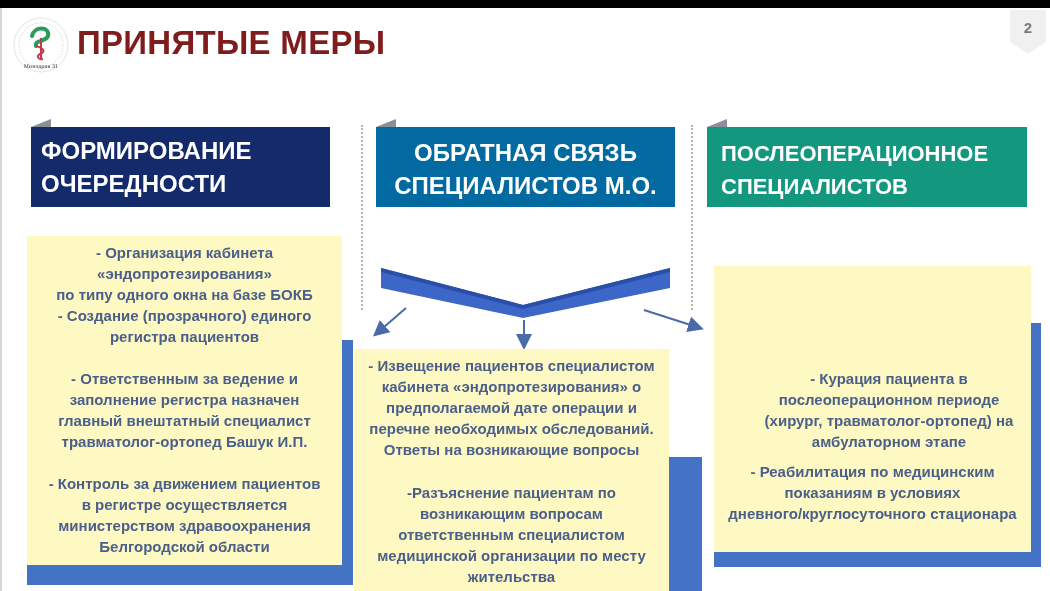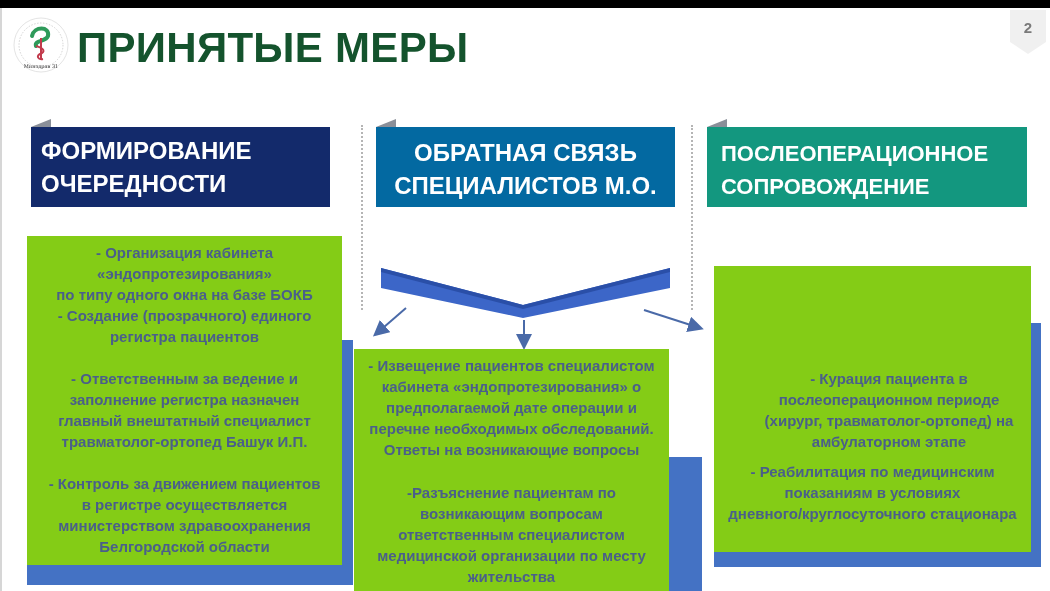--- a/index.html
+++ b/index.html
@@ -3,38 +3,38 @@
 <meta charset="utf-8">
 <style>
   * { box-sizing: border-box; margin: 0; padding: 0; }
   html, body { width: 1050px; height: 591px; overflow: hidden; background: #ffffff; }
   body { position: relative; font-family: "Liberation Sans", "DejaVu Sans", sans-serif; }
 
   .topbar { position: absolute; left: 0; top: 0; width: 1050px; height: 8px; background: #000; }
   .leftedge { position: absolute; left: 0; top: 8px; width: 2px; height: 583px; background: #d6d6d6; }
 
   .logo { position: absolute; left: 12px; top: 16px; width: 58px; height: 58px; }
-  .page-title { position: absolute; left: 77px; top: 24px; font-size: 42px; font-weight: 900;
-    color: #14532d; letter-spacing: 0.3px; font-family: "Liberation Sans", sans-serif; }
+  .page-title { position: absolute; left: 77px; top: 24px; font-size: 33px; font-weight: 900;
+    color: #7f1d1d; letter-spacing: 0.3px; font-family: "Liberation Sans", sans-serif; }
 
   .page-num { position: absolute; left: 1010px; top: 10px; width: 36px; height: 42px; }
   .page-num svg { position: absolute; left: 0; top: 0; }
   .page-num span { position: absolute; left: 0; top: 9px; width: 36px; text-align: center;
     font-size: 15px; font-weight: bold; color: #7a7a7a; }
 
   .divider { position: absolute; top: 125px; height: 185px; width: 0; border-left: 2px dotted #b5b5b5; }
 
   .header { position: absolute; color: #fff; font-weight: 900; font-size: 24px; line-height: 33px;
     font-family: "Liberation Sans", sans-serif; }
   .header .fold { position: absolute; top: -8px; left: 0; width: 0; height: 0;
     border-bottom: 8px solid #8a8f99; border-left: 20px solid transparent; }
   .header .txt { position: absolute; }
 
   .card-shadow { position: absolute; background: #4472c4; }
-  .card { position: absolute; background: #84cc16; color: #4a5f8a; font-weight: bold;
+  .card { position: absolute; background: #fef9c3; color: #4a5f8a; font-weight: bold;
     font-size: 15px; line-height: 21px; text-align: center; }
   .item { position: absolute; left: 0; right: 0; text-align: center; white-space: pre-line; }
 
   .chev { position: absolute; left: 378px; top: 262px; }
   .arrows { position: absolute; left: 0; top: 0; }
 </style>
 </head>
 <body>
 
 <div class="topbar"></div>
@@ -76,21 +76,21 @@
   <div class="txt" style="left:0; right:0; top:9px; text-align:center;">
     <div>ОБРАТНАЯ СВЯЗЬ</div>
     <div>СПЕЦИАЛИСТОВ М.О.</div>
   </div>
 </div>
 
 <div class="header" style="left:707px; top:127px; width:320px; height:80px; background:#13977f; font-size:22px;">
   <div class="fold"></div>
   <div class="txt" style="left:14px; top:10px;">
     <div>ПОСЛЕОПЕРАЦИОННОЕ</div>
-    <div>СОПРОВОЖДЕНИЕ</div>
+    <div>СПЕЦИАЛИСТОВ</div>
   </div>
 </div>
 
 <div class="card-shadow" style="left:27px; top:340px; width:326px; height:245px;"></div>
 <div class="card" style="left:27px; top:236px; width:315px; height:329px;">
   <div class="item" style="top:6px;">-    Организация кабинета
 «эндопротезирования»
 по типу одного окна на базе БОКБ</div>
   <div class="item" style="top:69px;">-    Создание (прозрачного) единого
 регистра пациентов</div>

